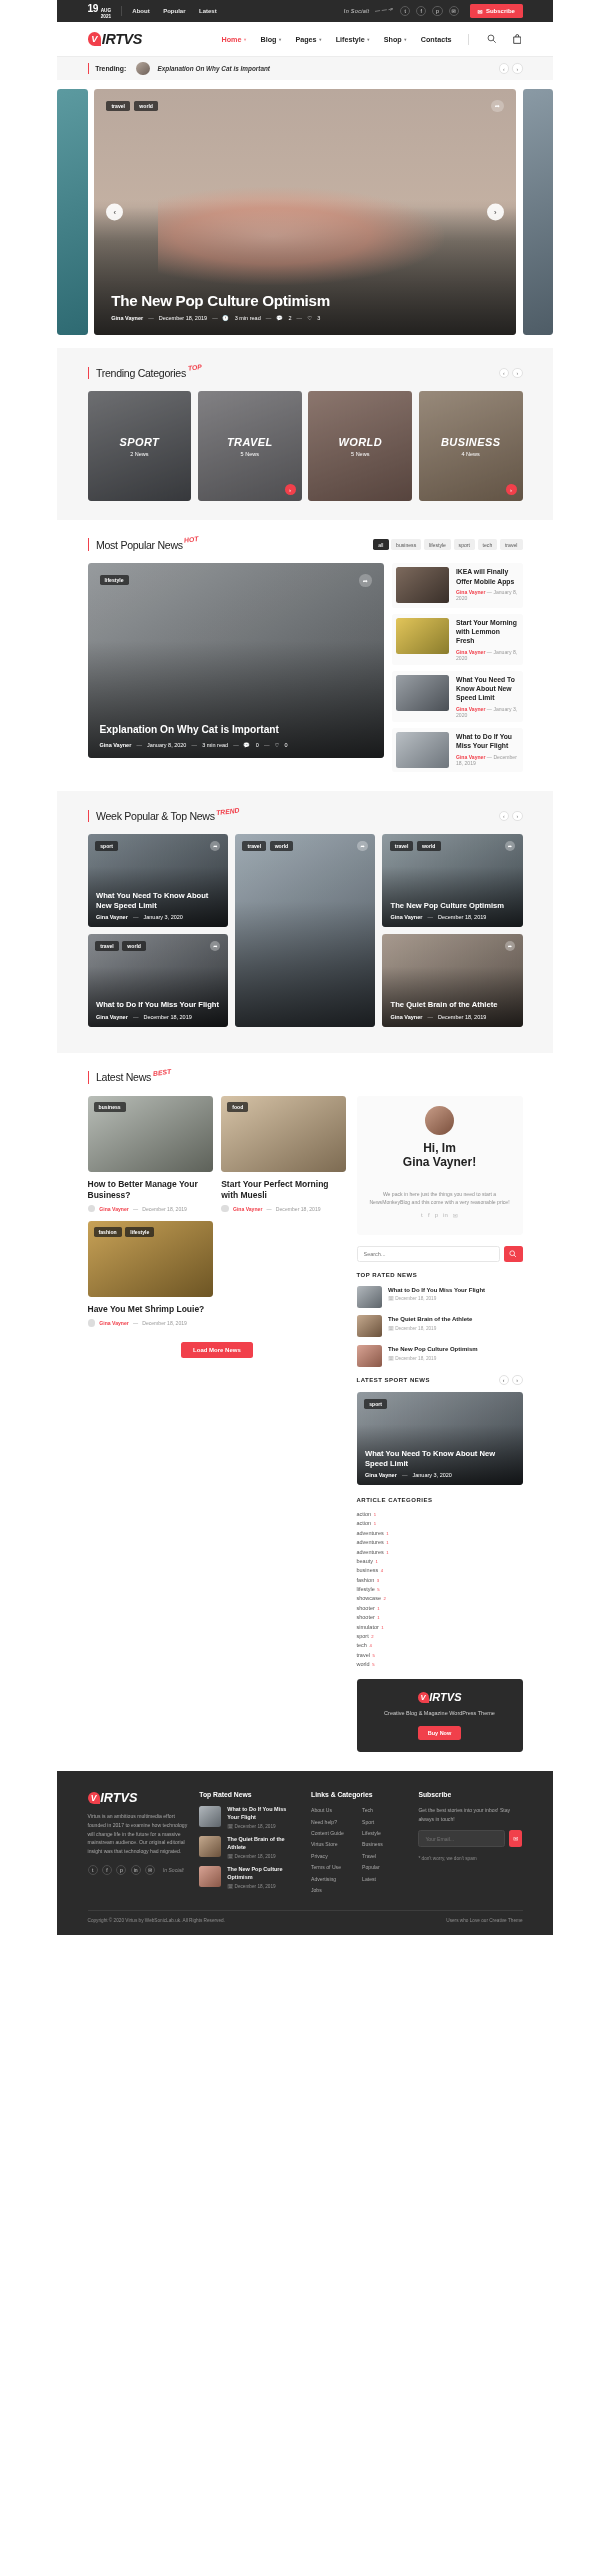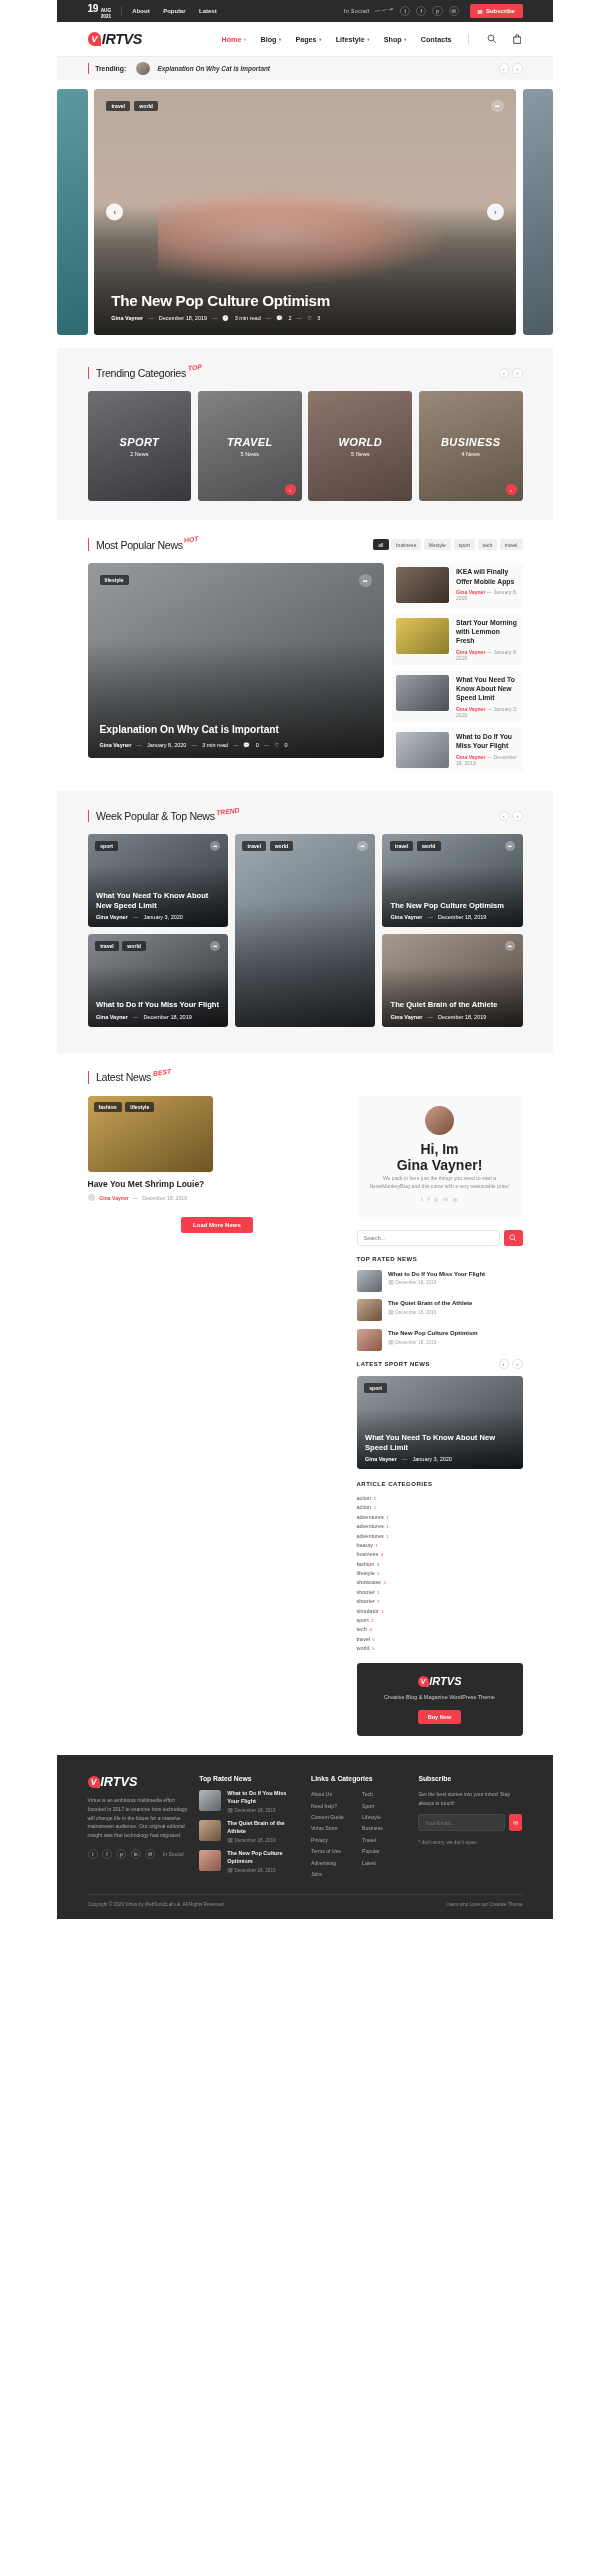--- a/index.html
+++ b/index.html
@@ -144,21 +144,21 @@
   .post .meta2 { font-size:5.1px; color:#9a9a9a; display:flex; align-items:center; gap:4.2px; }
   .post .meta2 .a { color:#f1404b; font-weight:bold; }
   .dotav { width:7.6px; height:7.6px; border-radius:50%; background:#ddd; }
   .loadmore { display:block; margin:15.2px auto 0; background:#f1404b; color:#fff; border:none; border-radius:2.5px; padding:5.1px 12px; font-size:6px; font-weight:bold; }
 
   
   .sidebar { width:166px; flex:0 0 166px; }
   .card { background:#fafafa; border-radius:3.4px; padding:10.2px 9.3px; margin-bottom:10.2px; }
   .about { text-align:center; }
   .about .av { width:29px; height:29px; border-radius:50%; margin:0 auto 6px; background:linear-gradient(140deg,#c89d88,#7a4f3c); }
-  .about h4 { font-size:14px; font-weight:bold; margin-bottom:1px; }
+  .about h4 { font-size:12px; font-weight:bold; margin-bottom:21px; }
   .about p { font-size:5.1px; color:#8e8e8e; line-height:1.6; }
   .about .socs { display:flex; justify-content:center; gap:5.1px; margin:6px 0; color:#b5b5b5; font-size:6px; }
   .searchrow { display:flex; gap:4.2px; margin-bottom:10.2px; }
   .searchrow input { flex:1; border:0.8px solid #e6e6e6; border-radius:2.5px; padding:4.2px 6px; font-size:5.5px; color:#555; background:#fff; font-family:"Liberation Sans",sans-serif; }
   .searchrow button { width:18.6px; background:#f1404b; border:none; border-radius:2.5px; color:#fff; font-size:6.8px; }
   .sb-title { font-size:6px; font-weight:bold; letter-spacing:0.5px; margin-bottom:7.6px; display:flex; align-items:center; }
   .rated { display:flex; gap:6px; margin-bottom:7.6px; align-items:flex-start; }
   .rated .th { width:25.4px; height:22px; border-radius:2.5px; flex:0 0 25.4px; }
   .r1 { background:linear-gradient(140deg,#b2b8bd,#5e656b); }
   .r2 { background:linear-gradient(140deg,#c4a98e,#6b523c); }
@@ -530,21 +530,39 @@
   <div class="section">
     <div class="sec-head">
       <span class="sec-accent"></span>
       <span class="sec-title">Latest News</span>
       <span class="sec-badge">BEST</span>
     </div>
     <div class="latest-wrap">
       <div class="latest-main">
         <div class="posts">
 
-
+          <div class="post">
+            <div class="img p1">
+                <div class="tags">
+                  <span class="tag">business</span>
+                </div>
+              </div>
+            <div class="t">How to Better Manage Your Business?</div>
+            <div class="meta2"><span class="dotav"></span><span class="a">Gina Vayner</span>—<span>December 18, 2019</span></div>
+          </div>
+
+          <div class="post">
+            <div class="img p2">
+                <div class="tags">
+                  <span class="tag">food</span>
+                </div>
+              </div>
+            <div class="t">Start Your Perfect Morning with Muesli</div>
+            <div class="meta2"><span class="dotav"></span><span class="a">Gina Vayner</span>—<span>December 18, 2019</span></div>
+          </div>
 
 
 
 
 
 
           <div class="post">
             <div class="img p8">
                 <div class="tags">
                   <span class="tag">fashion</span>

